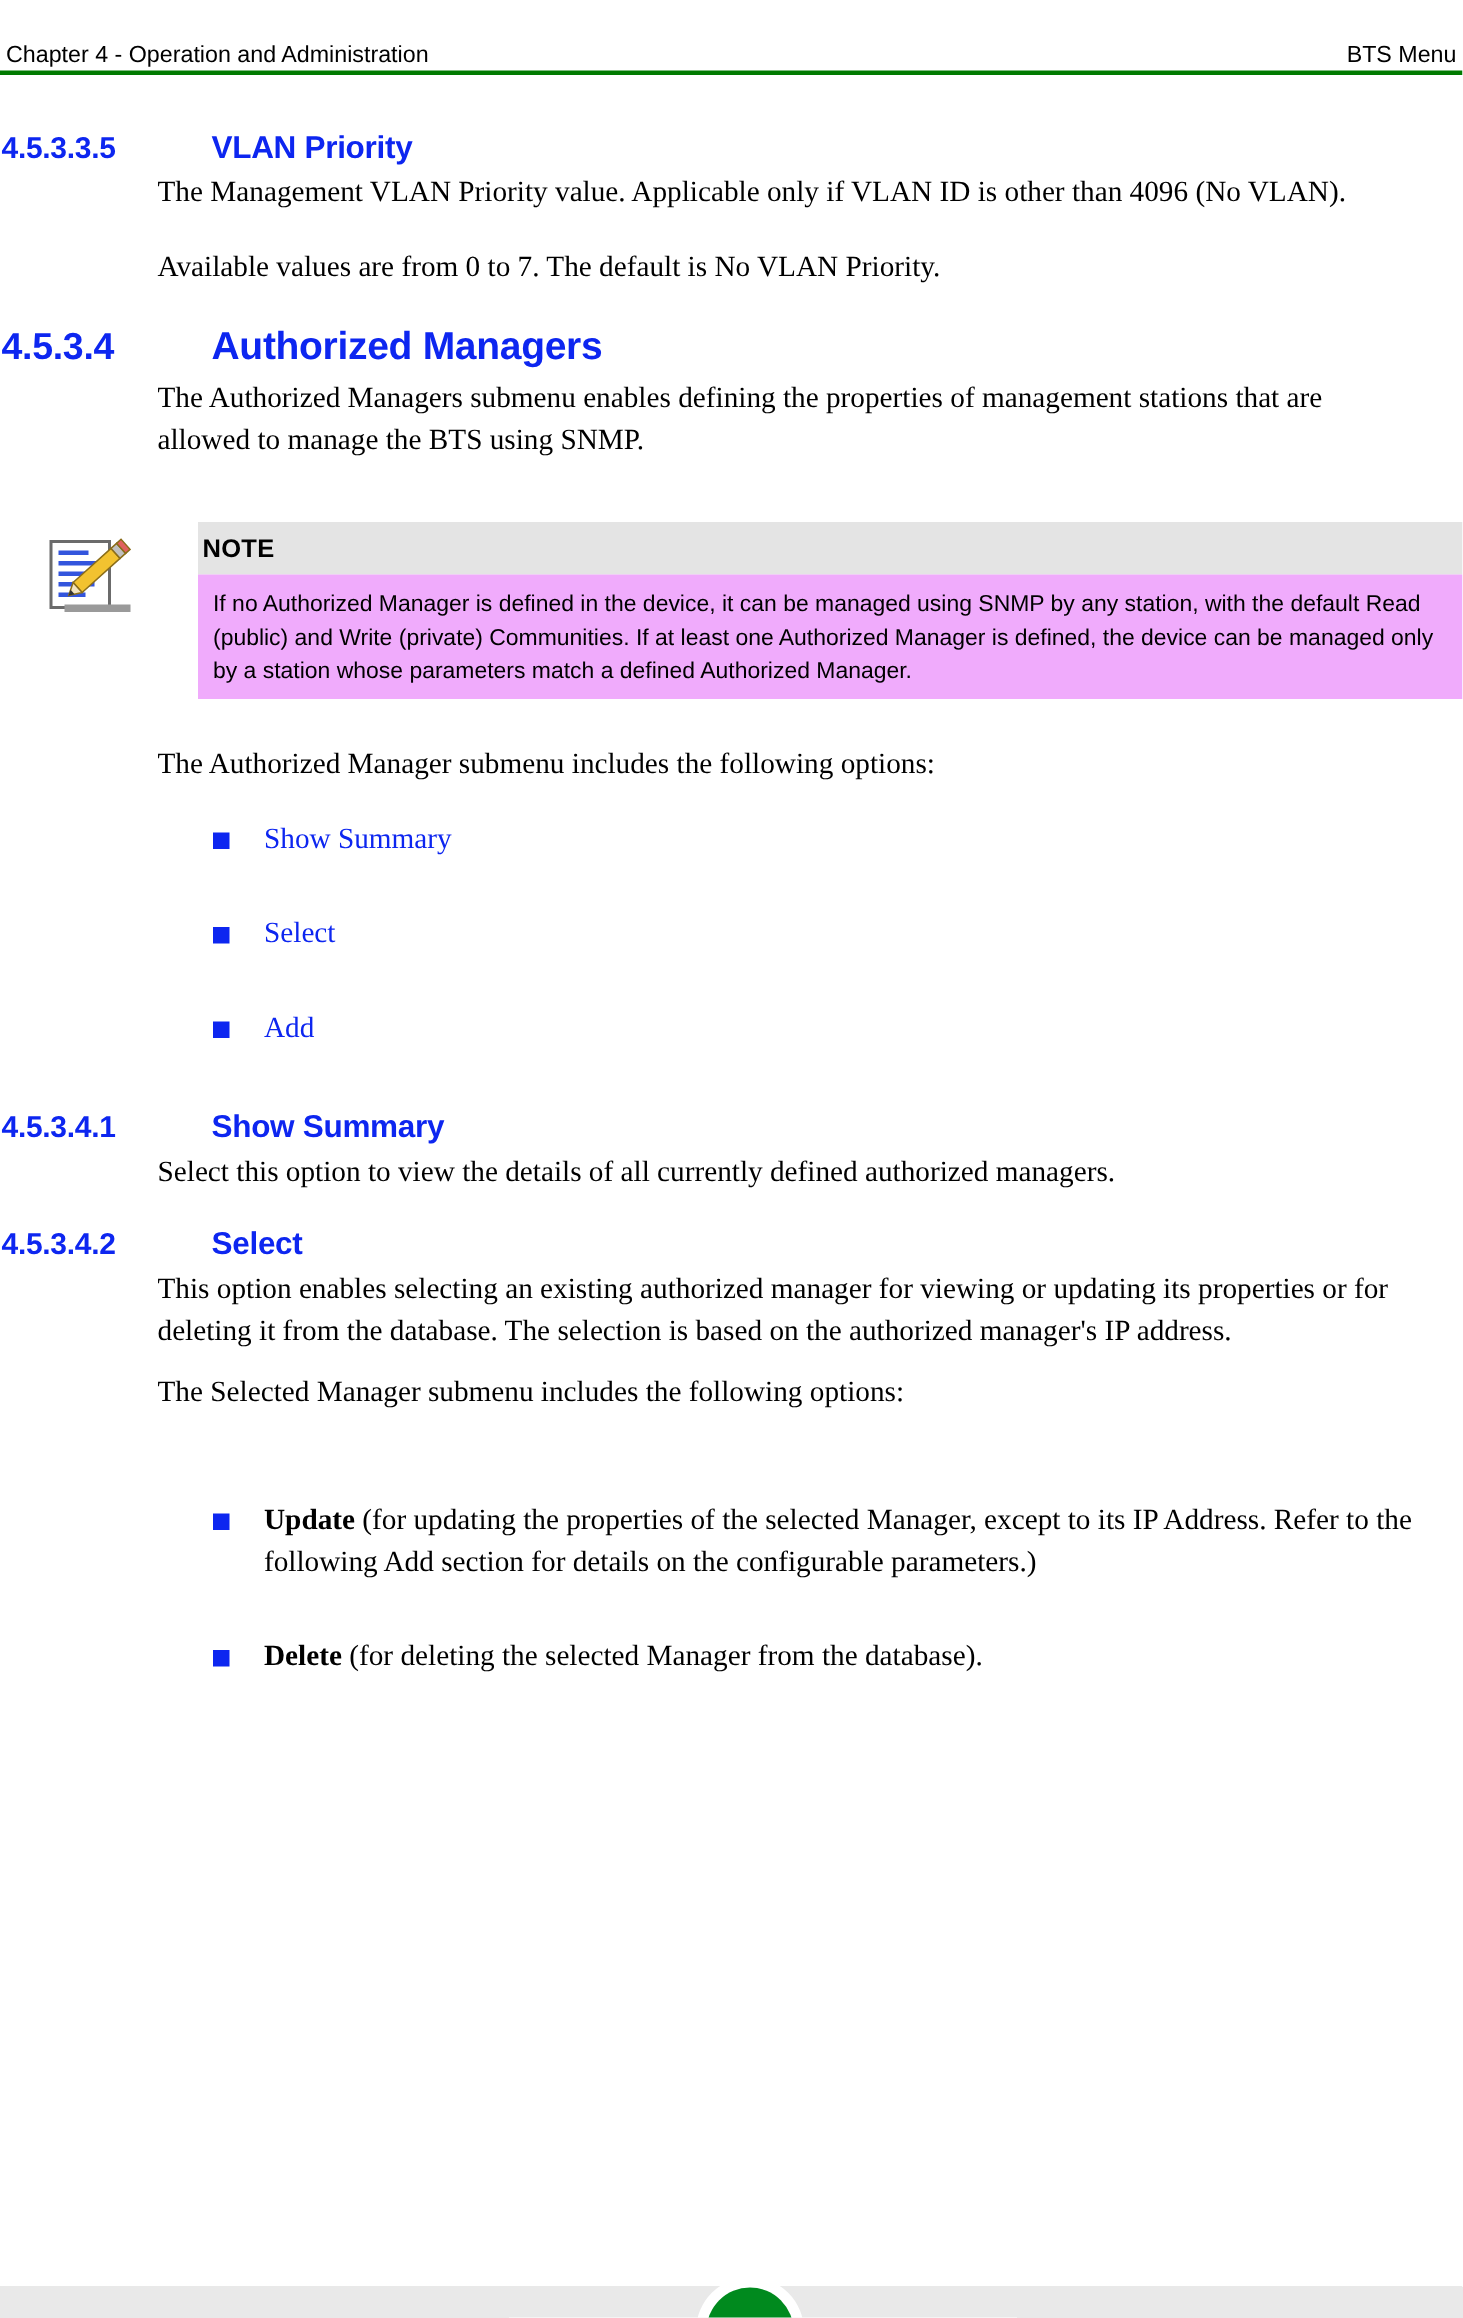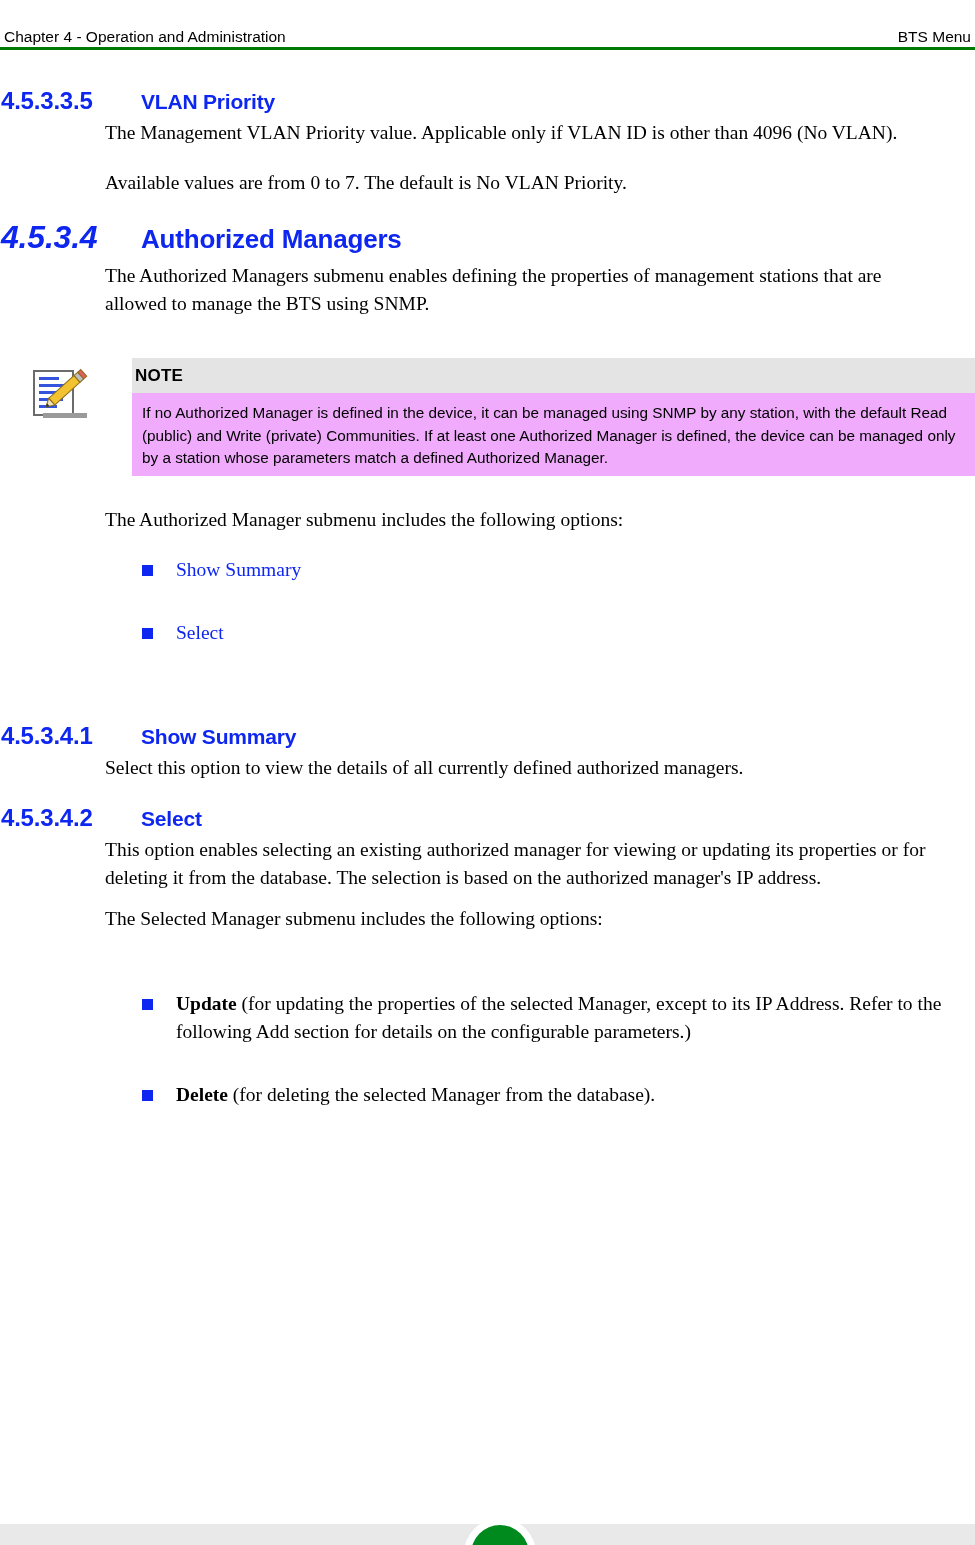--- a/index.html
+++ b/index.html
@@ -76,28 +76,28 @@
     box-sizing: border-box;
     padding-left: 1px;
   }
   .heading .ttl { flex: 1 1 auto; }
 
   .h4 {
     font-size: 26px;
     margin: 0 0 6px 0;
     letter-spacing: -0.2px;
   }
-  .h4 .num { font-size: 32px; font-style: italic; }
+  .h4 .num { font-size: 25px; }
 
   .h5 {
     font-size: 21px;
     margin: 0 0 4px 0;
     letter-spacing: -0.2px;
   }
-  .h5 .num { font-size: 24px; }
+  .h5 .num { font-size: 20px; }
 
   
   .para {
     margin: 0;
     padding: 0 20px 0 105px;
     font-family: "Liberation Serif", serif;
     font-size: 19.5px;
     line-height: 28px;
     color: #000000;
     text-align: left;
@@ -285,20 +285,24 @@
       <div class="bullet-item link-item">
         <span class="marker"></span>
         <span class="btext">Show Summary</span>
       </div>
       <div class="bullet-gap"></div>
       <div class="bullet-item link-item">
         <span class="marker"></span>
         <span class="btext">Select</span>
       </div>
       <div class="bullet-gap"></div>
+      <div class="bullet-item link-item">
+        <span class="marker"></span>
+        <span class="btext">Add</span>
+      </div>
     </div>
 
     <div class="gap-xl"></div>
 
     <div class="heading h5">
       <span class="num">4.5.3.4.1</span>
       <span class="ttl">Show Summary</span>
     </div>
     <p class="para">Select this option to view the details of all currently defined authorized managers.</p>
 

